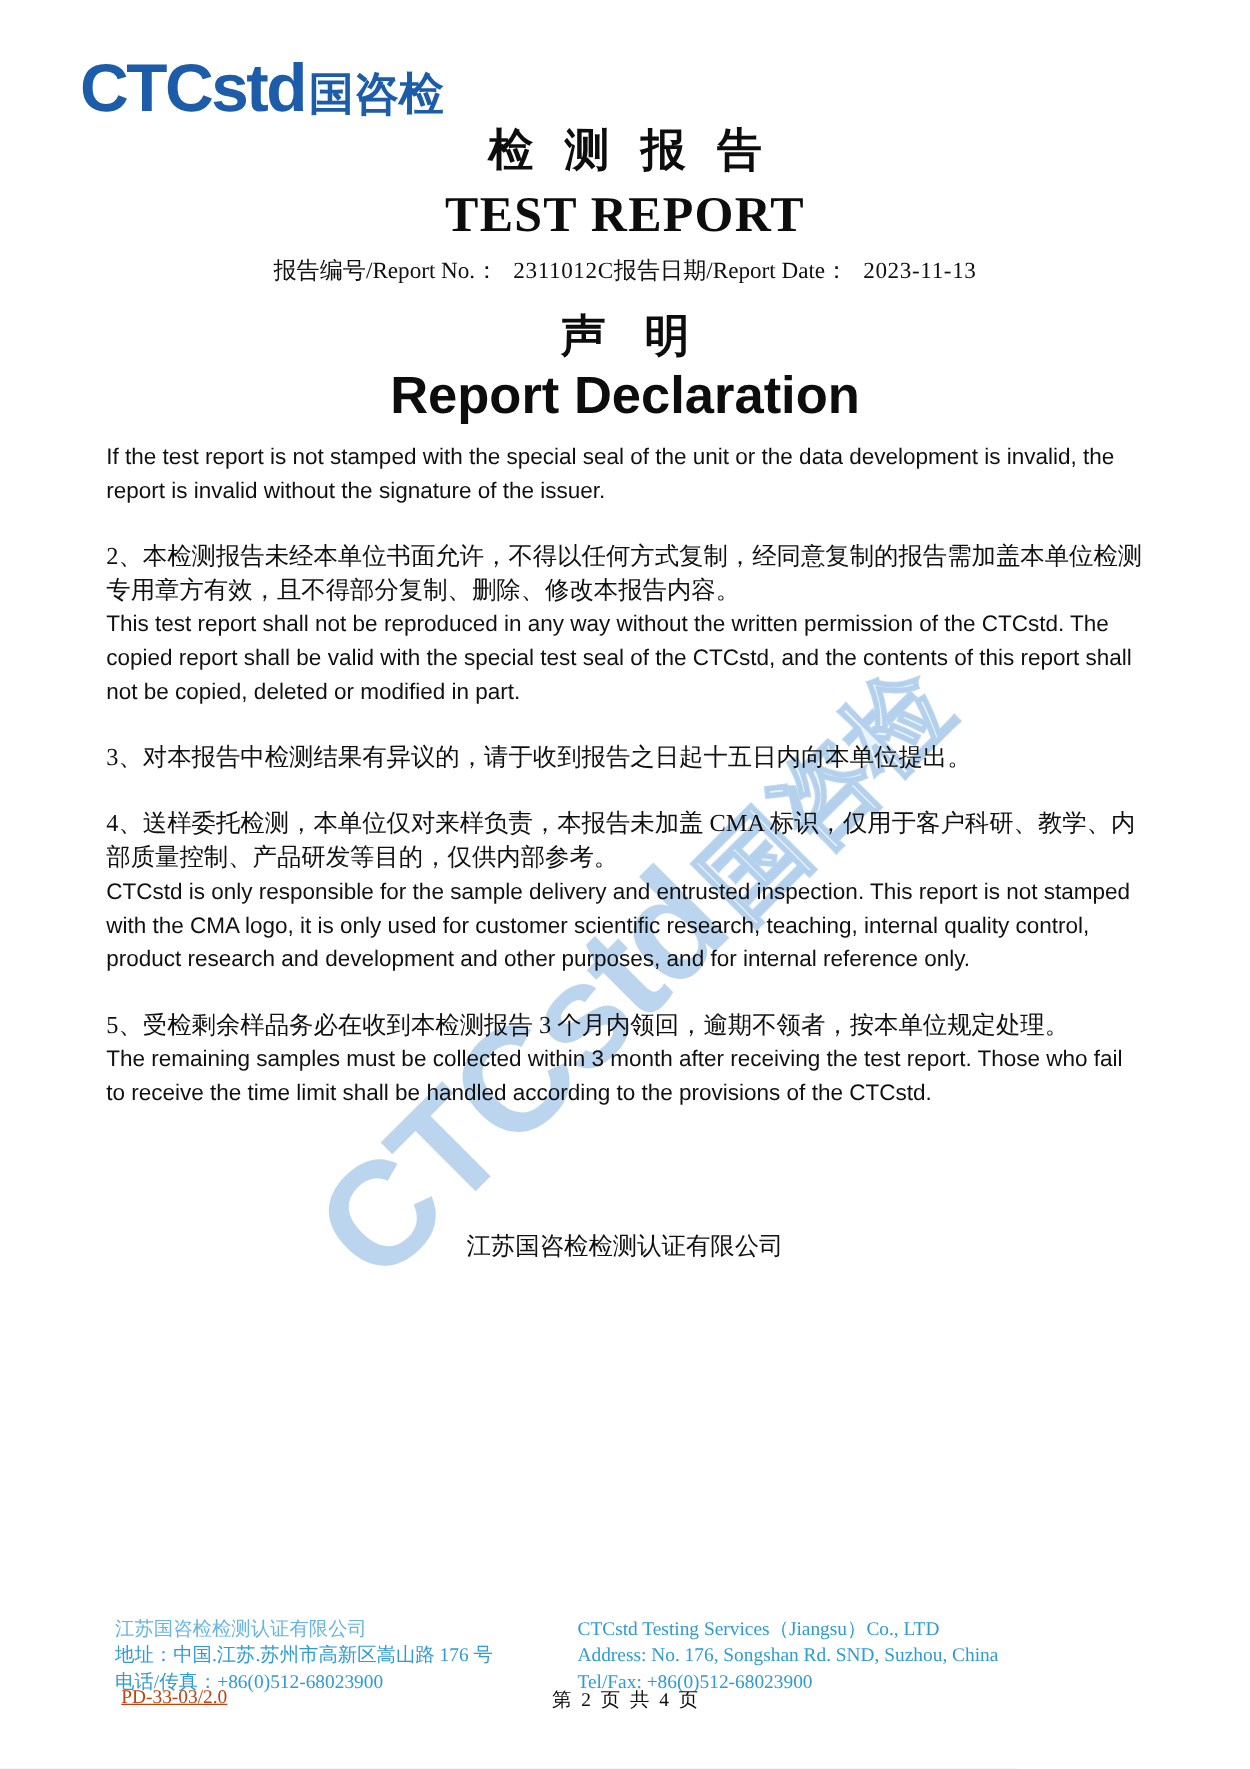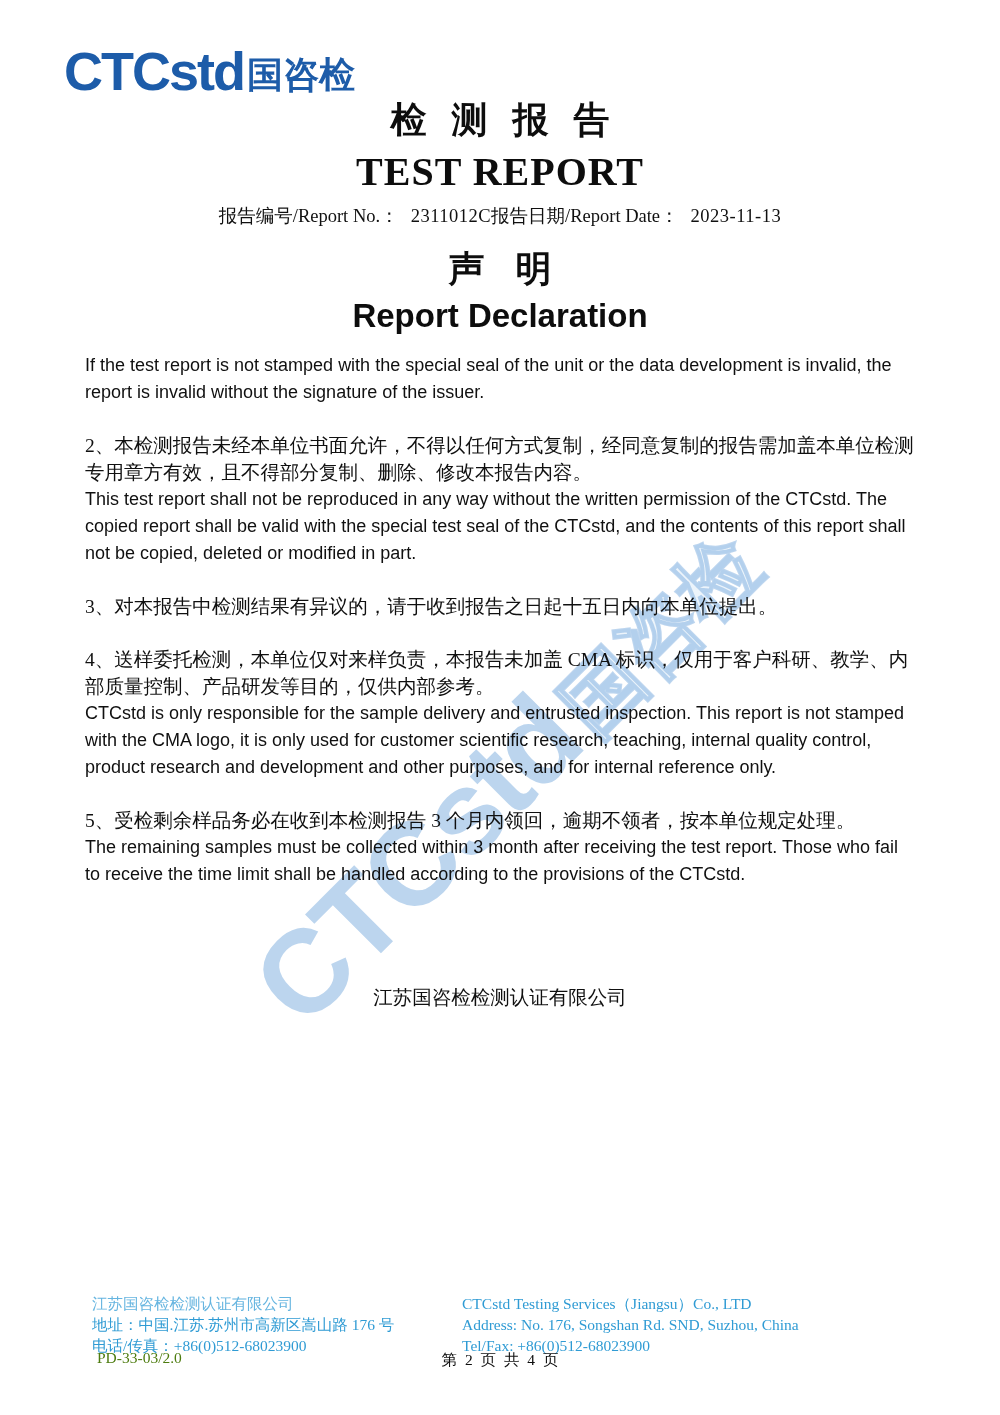--- a/index.html
+++ b/index.html
@@ -65,21 +65,21 @@
   }
   .meta-value{margin-left:12px;letter-spacing:0.5px;}
   
   .decl-head{position:absolute;left:0;top:246px;width:100%;text-align:center;}
   .decl-cn{
     font-weight:700;font-size:36px;line-height:46px;
     word-spacing:22px;color:#0d0d0d;
   }
   .decl-en{
     font-family:"Liberation Sans",sans-serif;
-    font-weight:700;font-size:33px;line-height:40px;
+    font-weight:700;font-size:42px;line-height:40px;
     color:#0d0d0d;margin-top:4px;
   }
   
   .items{position:absolute;left:85px;top:352px;width:832px;}
   .item{margin-bottom:26px;}
   .item-cn{
     font-family:"Liberation Serif",serif;
     font-size:19.5px;line-height:27px;color:#101010;
   }
   .item-en{
@@ -90,21 +90,21 @@
   .company{position:absolute;left:0;top:984px;width:100%;text-align:center;}
   .company-cn{font-size:19.5px;line-height:27px;}
   .company-en{
     font-family:"Liberation Sans",sans-serif;
     font-size:19px;line-height:27px;
   }
   
   .footer-left{position:absolute;left:92px;top:1293px;font-size:15.5px;line-height:21px;color:#2f9bd4;}
   .footer-left .l1{color:#66b5e0;}
   .footer-right{position:absolute;left:462px;top:1293px;font-size:15.5px;line-height:21px;color:#2f9bd4;}
-  .doc-code{position:absolute;left:97px;top:1349px;font-size:15.5px;color:#4d7c0f;}
+  .doc-code{position:absolute;left:97px;top:1349px;font-size:15.5px;color:#c2410c;text-decoration:underline;}
   .page-info{
     position:absolute;left:0;top:1350px;width:100%;
     text-align:center;font-size:15.5px;color:#0d0d0d;word-spacing:4px;
   }
 </style>
 </head>
 <body>
 
 <div class="page">
 

